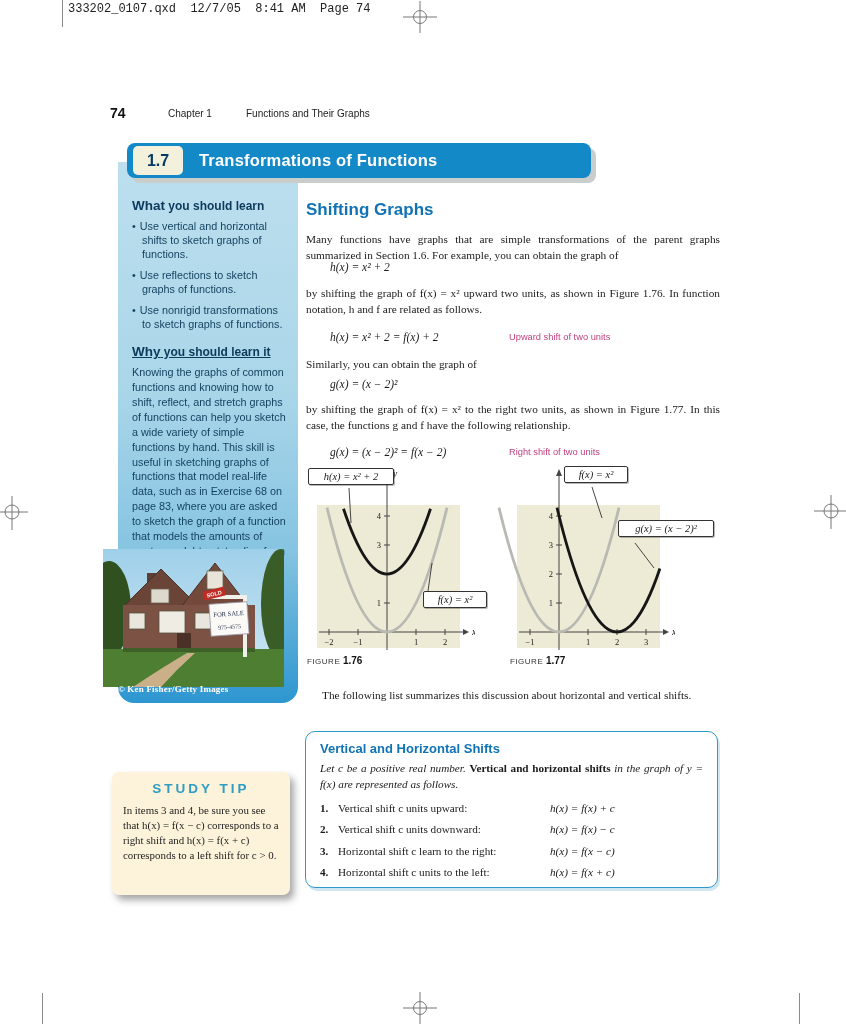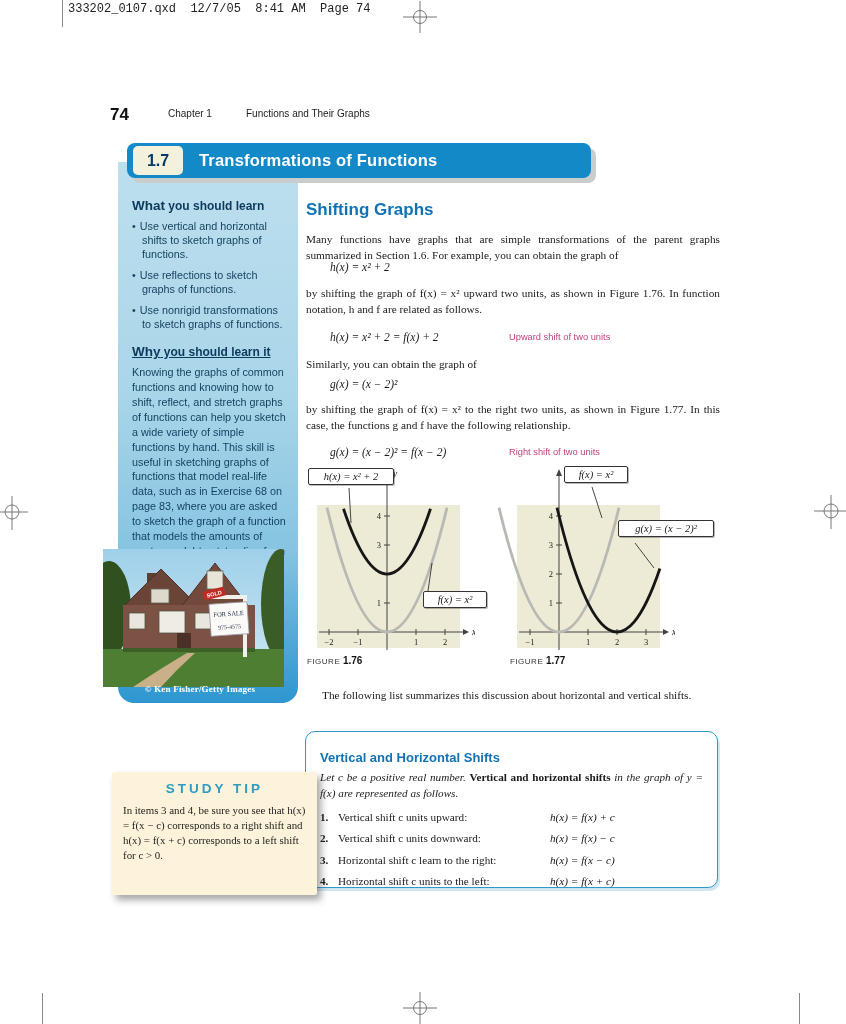--- a/index.html
+++ b/index.html
@@ -8,21 +8,21 @@
   .abs{position:absolute;}
 
   
   .cropline{position:absolute;width:1px;background:#8a8a8a;}
   .reg{position:absolute;}
 
   
   #print-header{left:68px;top:2px;font-family:"Liberation Mono",monospace;font-size:12px;color:#222;white-space:pre;}
 
   
-  #folio{left:110px;top:105px;font-family:"Liberation Sans",sans-serif;font-weight:bold;font-size:17px;color:#111;}
+  #folio{left:110px;top:105px;font-family:"Liberation Sans",sans-serif;font-weight:bold;font-size:14px;color:#111;}
   #chapter-ref{left:168px;top:108px;font-family:"Liberation Sans",sans-serif;font-size:10px;color:#222;}
   #chapter-title{left:246px;top:108px;font-family:"Liberation Sans",sans-serif;font-size:10px;color:#222;}
 
   
   #banner{left:127px;top:143px;width:464px;height:35px;background:#1489c8;border-radius:8px;
           box-shadow:5px 5px 0 #c9cdcb;z-index:3;}
   #banner-chip{position:absolute;left:6px;top:3px;width:50px;height:29px;background:#f3f0dc;border-radius:5px;
           font-family:"Liberation Sans",sans-serif;font-weight:bold;font-size:16px;color:#063a66;
           display:flex;align-items:center;justify-content:center;}
   #banner-title{position:absolute;left:72px;top:0;line-height:35px;color:#fff;
@@ -34,21 +34,21 @@
            border-radius:0 0 16px 16px;}
   #sidebar .inner{padding:36px 11px 0 14px;color:#10405f;}
   .side-h{font-family:"Liberation Sans",sans-serif;font-weight:bold;color:#0c3a5c;font-size:13.5px;margin:0 0 6px 0;}
   .side-h .rest{font-size:12px;}
   .side-li{font-family:"Liberation Sans",sans-serif;font-size:10.8px;line-height:1.3;margin:0 0 7px 0;
            padding-left:10px;text-indent:-10px;color:#123f5e;}
   .side-li .dot{margin-right:4px;}
   #why-text{font-family:"Liberation Sans",sans-serif;font-size:10.8px;line-height:1.38;color:#123f5e;margin-top:4px;}
 
   #house-photo{left:103px;top:549px;width:181px;height:138px;z-index:2;}
-  #photo-credit{left:118px;top:684px;width:164px;text-align:center;color:#fff;font-weight:bold;
+  #photo-credit{left:118px;top:684px;width:164px;text-align:left;color:#fff;font-weight:bold;
                 font-size:9px;letter-spacing:.2px;z-index:2;font-family:"Liberation Serif",serif;}
 
   
   .body-p{width:414px;font-size:11.3px;line-height:1.42;text-align:justify;}
   .eq{font-style:italic;font-size:11.5px;}
   .eq-row{width:400px;}
   .eq-note{position:absolute;left:179px;top:1px;font-family:"Liberation Sans",sans-serif;
            font-size:9.3px;color:#c2417f;font-style:normal;white-space:nowrap;}
   #shifting-heading{left:306px;top:200px;font-family:"Liberation Sans",sans-serif;font-weight:bold;
            font-size:17px;color:#1173b4;}
@@ -57,29 +57,29 @@
   .figcap{font-family:"Liberation Sans",sans-serif;font-size:8px;letter-spacing:.5px;color:#333;}
   .figcap b{font-size:10px;letter-spacing:0;color:#111;text-align:right;}
   .callout{position:absolute;background:#fff;border:1px solid #333;border-radius:2px;z-index:4;
            font-style:italic;font-size:10.5px;text-align:center;padding:2px 3px;
            box-shadow:1px 1px 0 rgba(0,0,0,.28);white-space:nowrap;}
   svg text.tick{font-family:"Liberation Serif",serif;font-size:8.5px;fill:#222;}
   svg text.axlab{font-family:"Liberation Serif",serif;font-style:italic;font-size:9.5px;fill:#222;}
 
   
   #rule-box{left:305px;top:731px;width:413px;height:157px;border:1.6px solid #2f9ac9;border-radius:10px;
-            box-shadow:2px 3px 0 rgba(150,200,225,.45);background:#fff;box-sizing:border-box;padding:18px 14px 0 14px;}
+            box-shadow:2px 3px 0 rgba(150,200,225,.45);background:#fff;box-sizing:border-box;padding:9px 14px 0 14px;}
   #rule-box-title{font-family:"Liberation Sans",sans-serif;font-weight:bold;font-size:13px;color:#1173b4;}
   #rule-intro{font-size:11.2px;line-height:1.4;margin-top:5px;text-align:justify;}
   .rule-item{display:grid;grid-template-columns:18px 212px auto;font-size:11.2px;margin-top:9.5px;}
   .rule-num{font-weight:bold;}
   .rule-formula{font-style:italic;}
 
   
-  #study-tip{left:112px;top:772px;width:205px;height:123px;background:#fcf3da;border-radius:2px;
+  #study-tip{left:112px;top:772px;width:178px;height:123px;background:#fcf3da;border-radius:7px;
              box-shadow:4px 5px 7px rgba(60,60,60,.45);box-sizing:border-box;padding:9px 11px 0 11px;}
   #study-tip-title{text-align:center;font-family:"Liberation Sans",sans-serif;font-weight:bold;
              font-size:13.5px;color:#2e9cc3;letter-spacing:3px;}
   #study-tip-text{margin-top:7px;font-size:10.9px;line-height:1.38;color:#1d1d1d;}
 </style>
 </head>
 <body>
 
 <div id="page">
 

